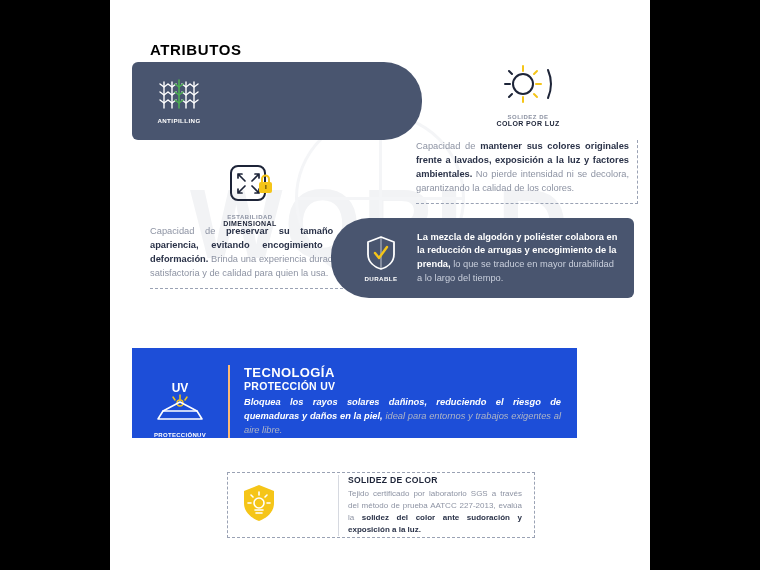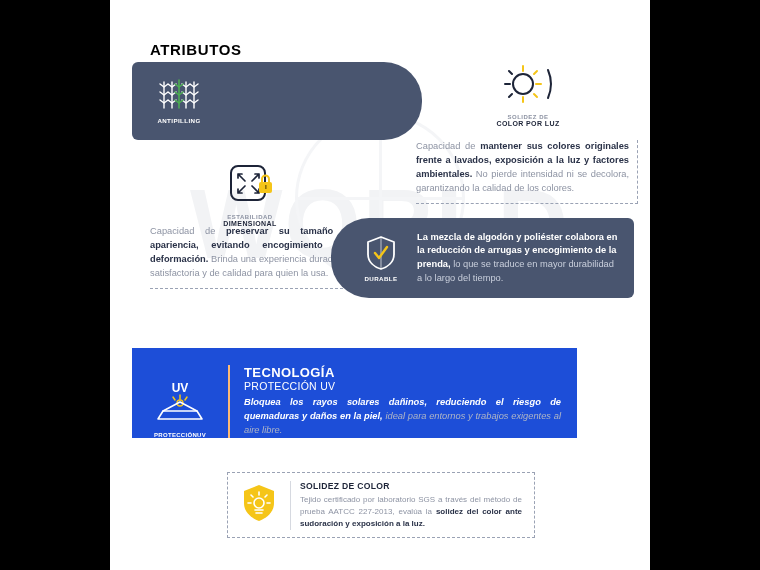--- a/index.html
+++ b/index.html
@@ -115,30 +115,30 @@
   }
   #uv-banner .ic .lbl {
     color: #fff; font-size: 6px; font-weight: 700; letter-spacing: 0.3px;
     margin-top: 2px;
   }
   #uv-banner .ic .lbl i { font-style: normal; font-weight: 800; }
   #uv-banner .body {
     border-left: 2px solid #fdba74; padding-left: 14px; padding-right: 16px;
   }
   #uv-banner .h1 { color: #fff; font-size: 13px; font-weight: 800; letter-spacing: 0.4px; }
-  #uv-banner .h2 { color: #fff; font-size: 10.5px; font-weight: 400; letter-spacing: 0.3px; margin-bottom: 4px;}
+  #uv-banner .h2 { color: #fff; font-size: 10.5px; font-weight: 700; letter-spacing: 0.3px; margin-bottom: 4px;}
   #uv-banner .p { font-size: 9.3px; line-height: 1.5; color: #aeb5c6; text-align: justify; font-style: italic; }
   #uv-banner .p b { color: #fff; font-weight: 700; }
 
   
   #cert-card {
     position: absolute; left: 117px; top: 472px;
     width: 308px; height: 66px;
     border: 1px dashed #9aa2b4;
-    display: flex; align-items: center; background: #fff;
+    display: flex; align-items: center; background: #fff; gap: 48px;
   }
   #cert-card .ic { flex: 0 0 62px; text-align: center; }
   #cert-card .body { border-left: 1px solid #d6d9e0; padding-left: 9px; padding-right: 12px; }
   #cert-card .h { font-size: 8.6px; font-weight: 800; color: #1d2438; letter-spacing: 0.3px; margin-bottom: 3px;}
   #cert-card .p { font-size: 8px; line-height: 1.5; color: #8d93a3; text-align: justify; }
   #cert-card .p b { color: #2a3248; font-weight: 700; }
 </style>
 </head>
 <body>
 

